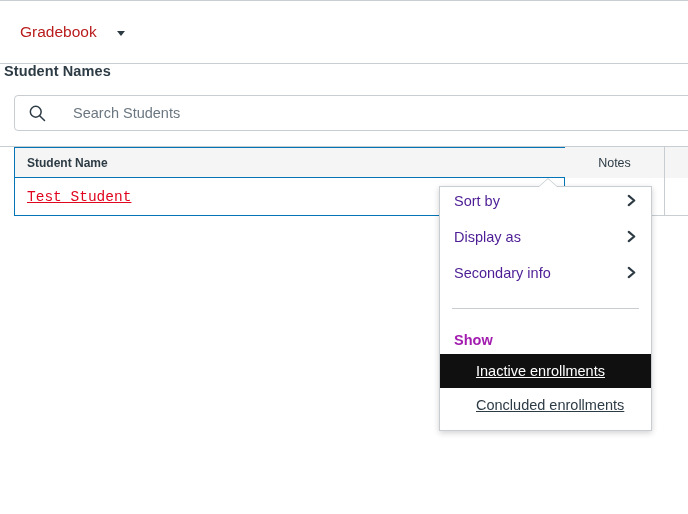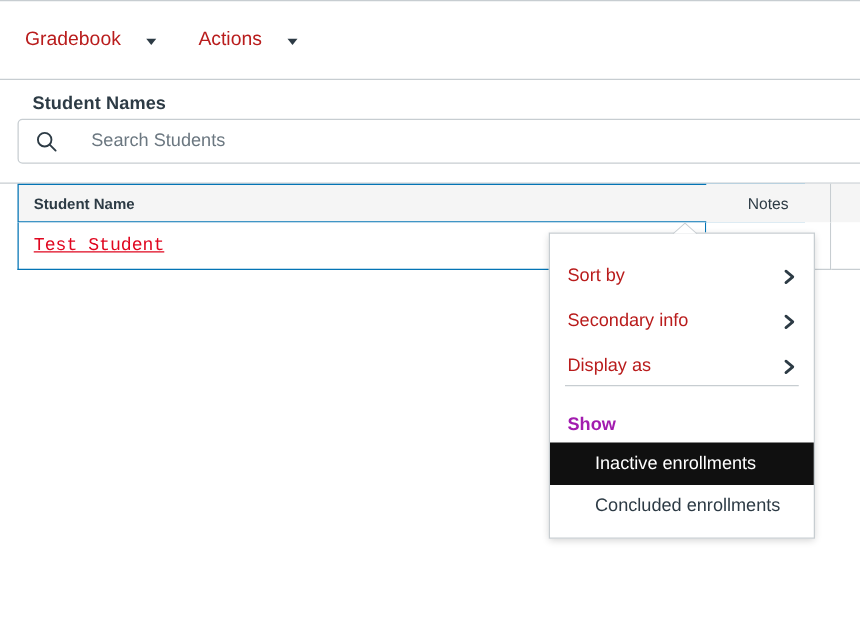--- a/index.html
+++ b/index.html
@@ -61,26 +61,25 @@
   .toolbar-rule {
     position: absolute;
     left: 0; top: 63px;
     width: 688px; height: 1px;
     background: #C7CDD1;
   }
 
   
   .section-heading {
     position: absolute;
-    left: 26px; top: 63px;
+    left: 4px; top: 63px;
     font-size: 14.5px;
     font-weight: bold;
     color: #2D3B45;
     letter-spacing: .1px;
-    margin-top: 12px;
   }
 
   
   .search-wrap {
     position: absolute;
     left: 14px; top: 95px;
     width: 700px; height: 36px;
     border: 1px solid #C7CDD1;
     border-radius: 4px;
     background: #ffffff;
@@ -236,24 +235,24 @@
     left: 538px; top: 178px;
     width: 0; height: 0;
     border-left: 10px solid transparent;
     border-right: 10px solid transparent;
     border-bottom: 9px solid #C7CDD1;
     z-index: 41;
   }
   .popup-item {
     height: 36px;
     display: flex;
-    align-items: flex-end;
+    align-items: flex-start;
     padding: 0 12px 0 14px;
     font-size: 14.5px;
-    color: #b91c1c;
+    color: #4c1d95;
     cursor: pointer;
     box-sizing: border-box;
   }
   .popup-item .label { flex: 1; }
   .chevron {
     width: 11px; height: 15px;
     flex: none;
     margin-right: 2px;
   }
   .popup-sep {
@@ -273,38 +272,35 @@
   }
   .popup-option {
     height: 34px;
     display: flex;
     align-items: center;
     padding-left: 36px;
     font-size: 14.5px;
     color: #2D3B45;
     cursor: pointer;
     box-sizing: border-box;
+    text-decoration: underline;
   }
   .popup-option.selected {
     background: #101010;
     color: #ffffff;
   }
 </style>
 </head>
 <body>
 
 <div class="top-rule"></div>
 
 <div class="toolbar">
   <button class="menu-btn">
     <span>Gradebook</span>
-    <span class="caret-down"></span>
-  </button>
-  <button class="menu-btn">
-    <span>Actions</span>
     <span class="caret-down"></span>
   </button>
 </div>
 <div class="toolbar-rule"></div>
 
 <div class="section-heading">Student Names</div>
 
 <div class="search-wrap">
   <svg class="search-icon" viewBox="0 0 24 24" fill="none" stroke="currentColor" stroke-width="1.8">
     <circle cx="10.5" cy="10.5" r="6.5"></circle>
@@ -342,33 +338,33 @@
 <div class="popup">
 
   <div class="popup-item">
     <span class="label">Sort by</span>
     <svg class="chevron" viewBox="0 0 12 16" fill="none" stroke="#2D3B45" stroke-width="2.4" stroke-linecap="round" stroke-linejoin="round">
       <polyline points="3,3 9,8 3,13"></polyline>
     </svg>
   </div>
 
   <div class="popup-item">
+    <span class="label">Display as</span>
+    <svg class="chevron" viewBox="0 0 12 16" fill="none" stroke="#2D3B45" stroke-width="2.4" stroke-linecap="round" stroke-linejoin="round">
+      <polyline points="3,3 9,8 3,13"></polyline>
+    </svg>
+  </div>
+
+  <div class="popup-item">
     <span class="label">Secondary info</span>
     <svg class="chevron" viewBox="0 0 12 16" fill="none" stroke="#2D3B45" stroke-width="2.4" stroke-linecap="round" stroke-linejoin="round">
       <polyline points="3,3 9,8 3,13"></polyline>
     </svg>
   </div>
 
-  <div class="popup-item">
-    <span class="label">Display as</span>
-    <svg class="chevron" viewBox="0 0 12 16" fill="none" stroke="#2D3B45" stroke-width="2.4" stroke-linecap="round" stroke-linejoin="round">
-      <polyline points="3,3 9,8 3,13"></polyline>
-    </svg>
-  </div>
-
   <div class="popup-sep"></div>
 
   <div class="popup-group-label">Show</div>
 
   <div class="popup-option selected">
     <span>Inactive enrollments</span>
   </div>
 
   <div class="popup-option">
     <span>Concluded enrollments</span>

